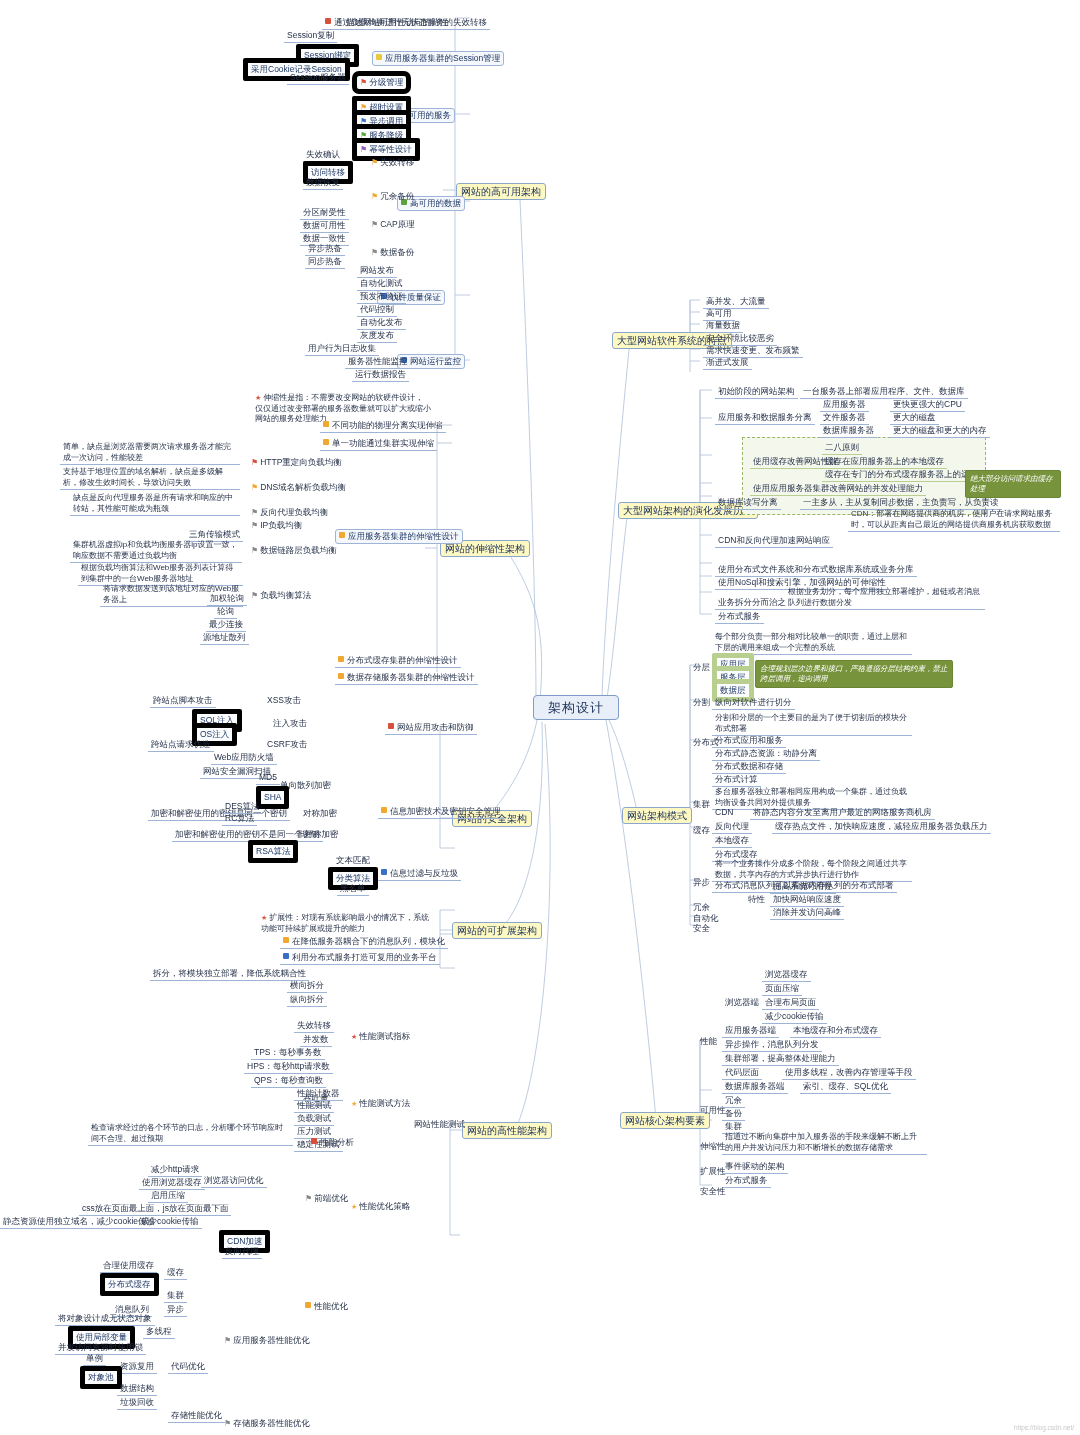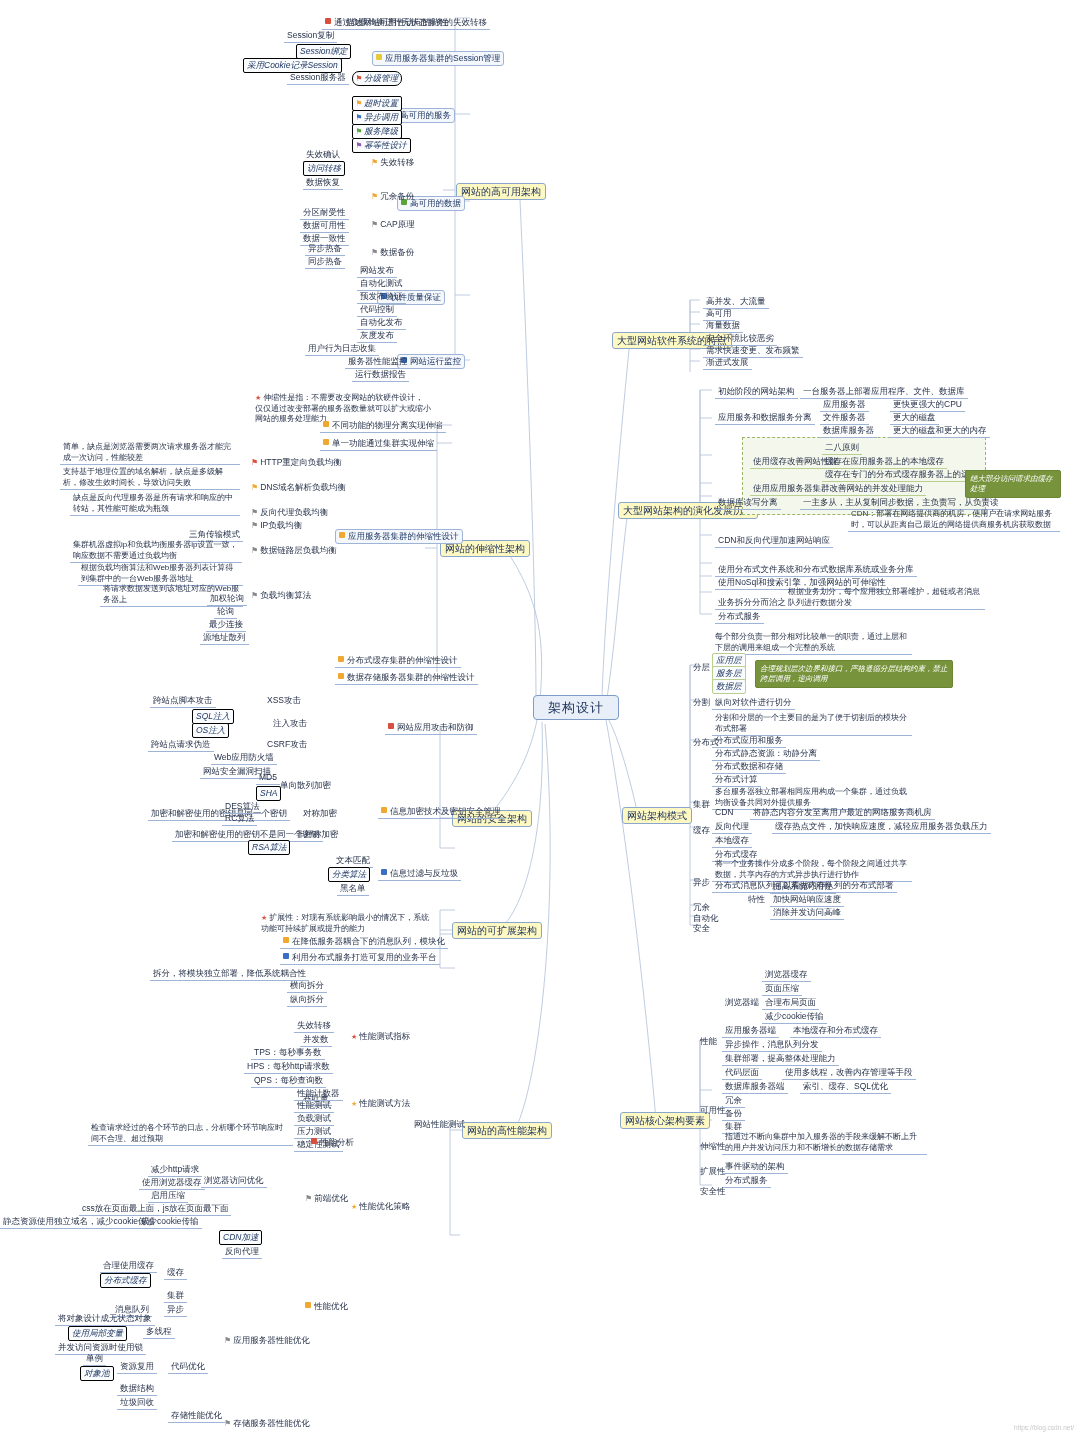--- a/index.html
+++ b/index.html
@@ -6,21 +6,21 @@
   body{font-family:"Liberation Sans","DejaVu Sans",sans-serif;color:#2b2b2b;}
   #canvas{position:relative;width:1080px;height:1435px;overflow:hidden;background:#ffffff;}
   svg#links{position:absolute;left:0;top:0;width:1080px;height:1435px;pointer-events:none;}
 
   .node{position:absolute;white-space:nowrap;font-size:8.5px;line-height:11px;
         color:#1f3864;padding:1px 3px;box-sizing:border-box;}
   
   .leaf{border-bottom:1px solid #9db4d6;color:#27324a;}
   
   .boxed{border:1px solid #9db4d6;border-radius:3px;background:#f4f7fc;}
-  .boxed2{border:1px solid #000000;border-radius:2px;background:#fbfcfe;font-style:italic;}
+  .boxed2{border:5px solid #000000;border-radius:2px;background:#fbfcfe;}
   
   .branch{border:1px solid #8ba6cd;border-radius:3px;background:#fef9c3;
           font-size:10px;padding:2px 4px;color:#21365e;font-weight:normal;}
   .root{border:1px solid #7e9cc7;border-radius:4px;background:#e8eff9;
         font-size:13px;padding:6px 14px;color:#1b2f57;letter-spacing:1px;}
   .wrapnode{white-space:normal;font-size:8px;line-height:10.5px;border-bottom:1px solid #9db4d6;color:#27324a;}
   .greenbox{background:#77933c;color:#ffffff;border:1px solid #6b8535;border-radius:2px;
             font-style:italic;font-size:7.5px;line-height:10px;white-space:normal;padding:3px 4px;}
   .greenpanel{position:absolute;border:1px dashed #9cb56a;background:#f4f7ec;}
   .bullet{display:inline-block;width:6px;height:6px;margin-right:3px;vertical-align:1px;border-radius:1px;}

